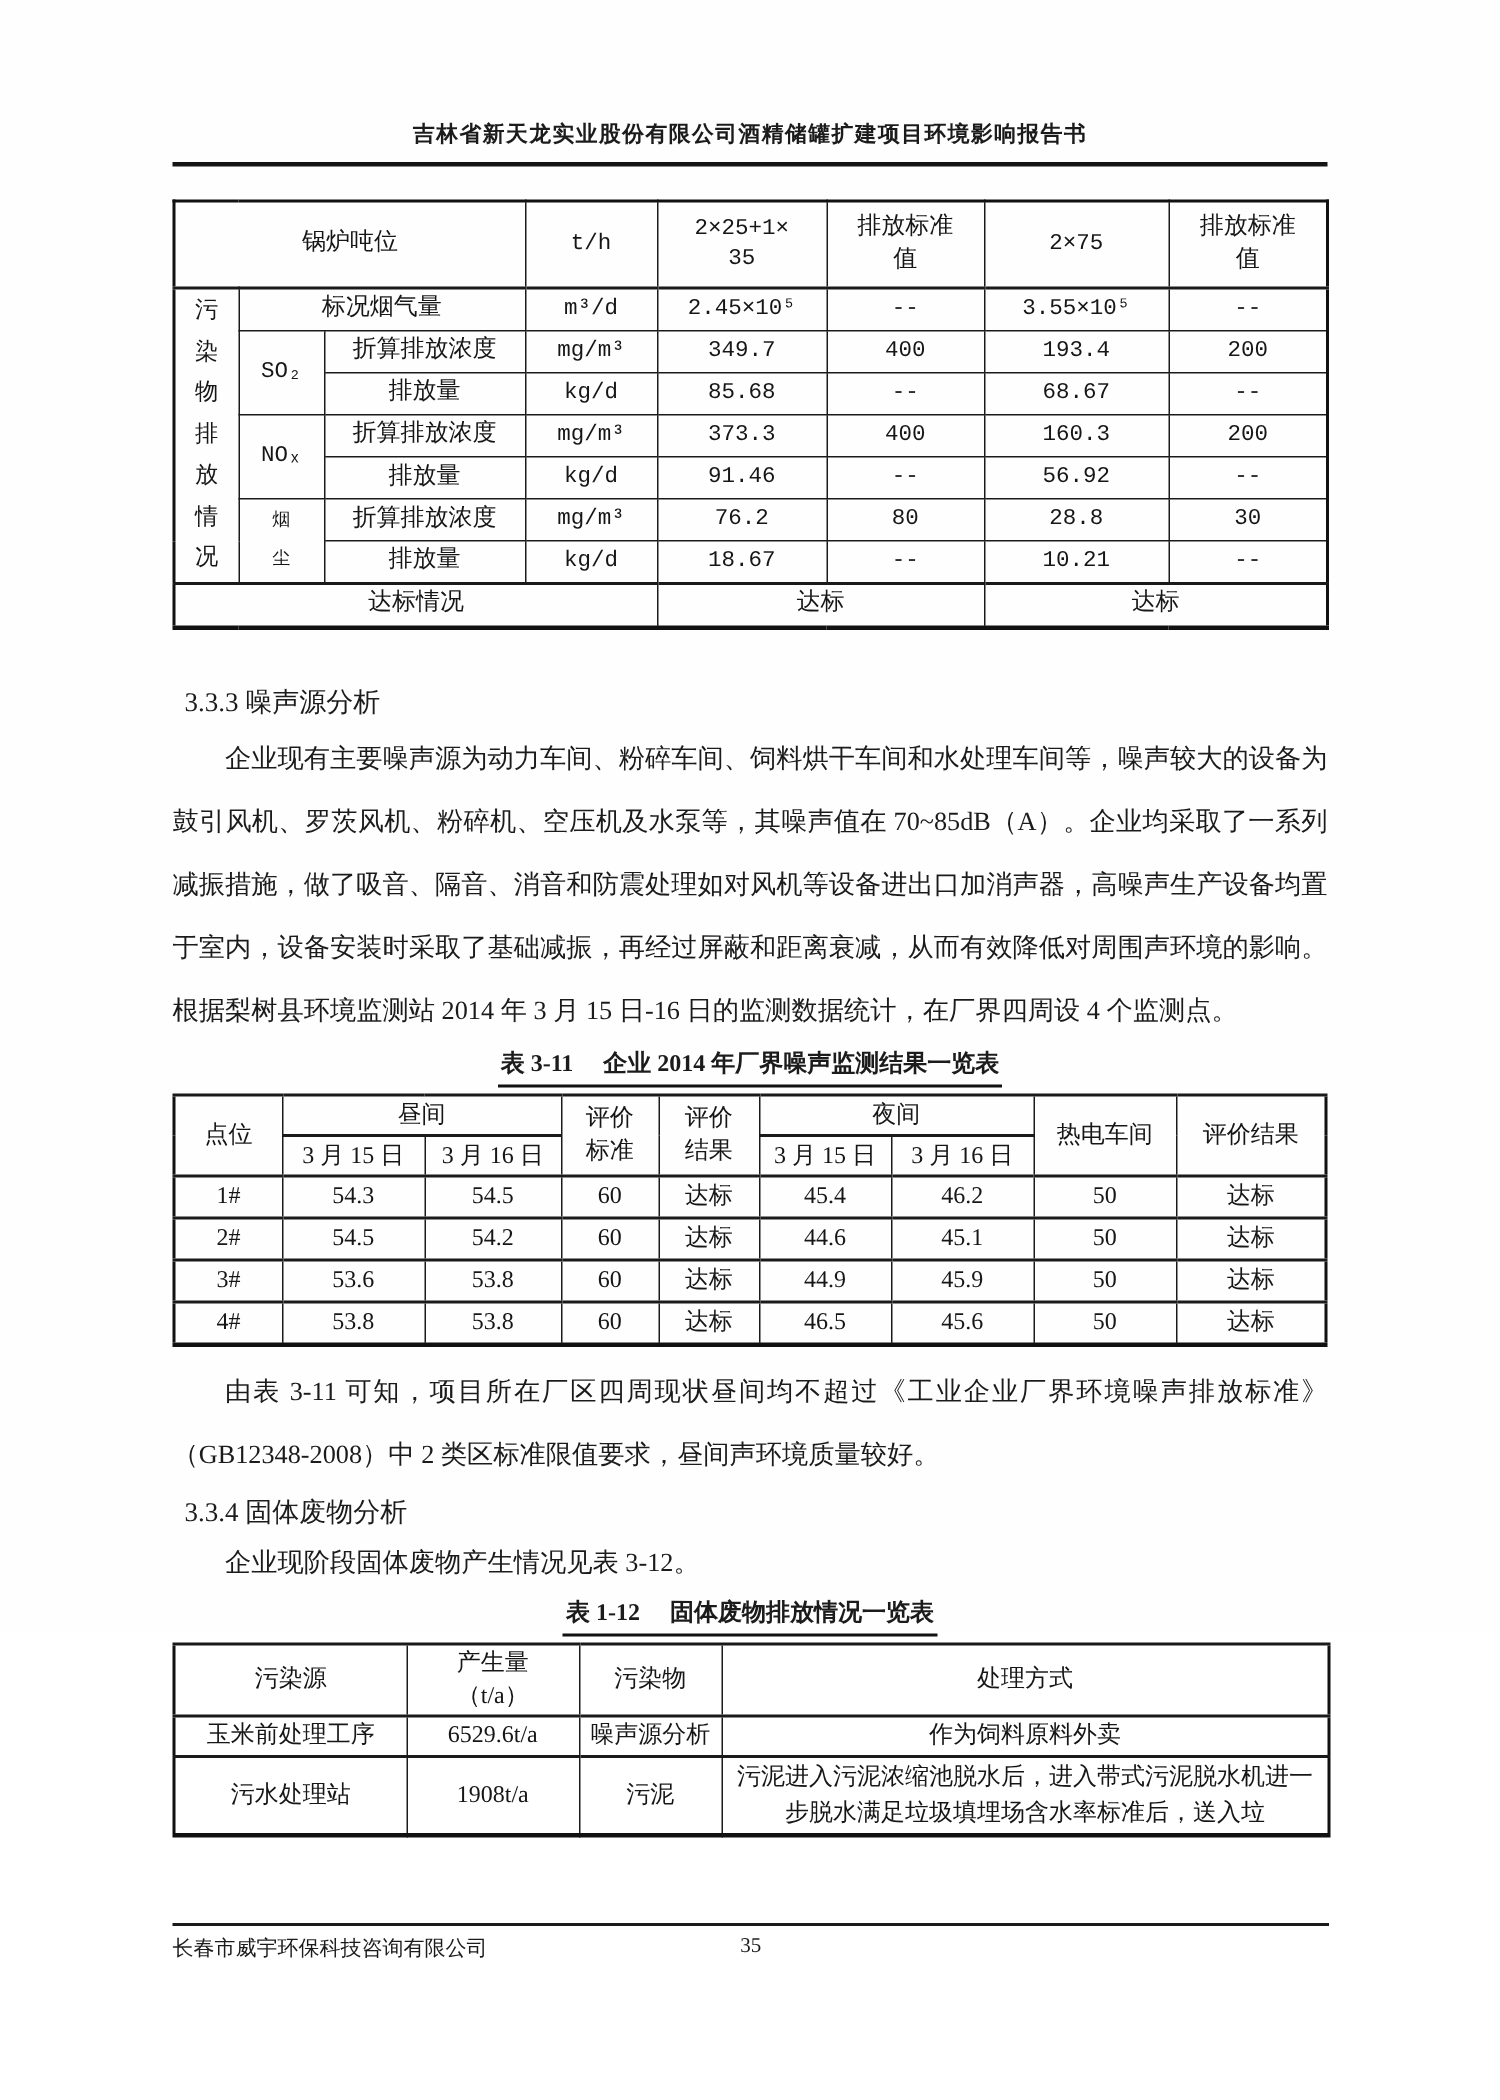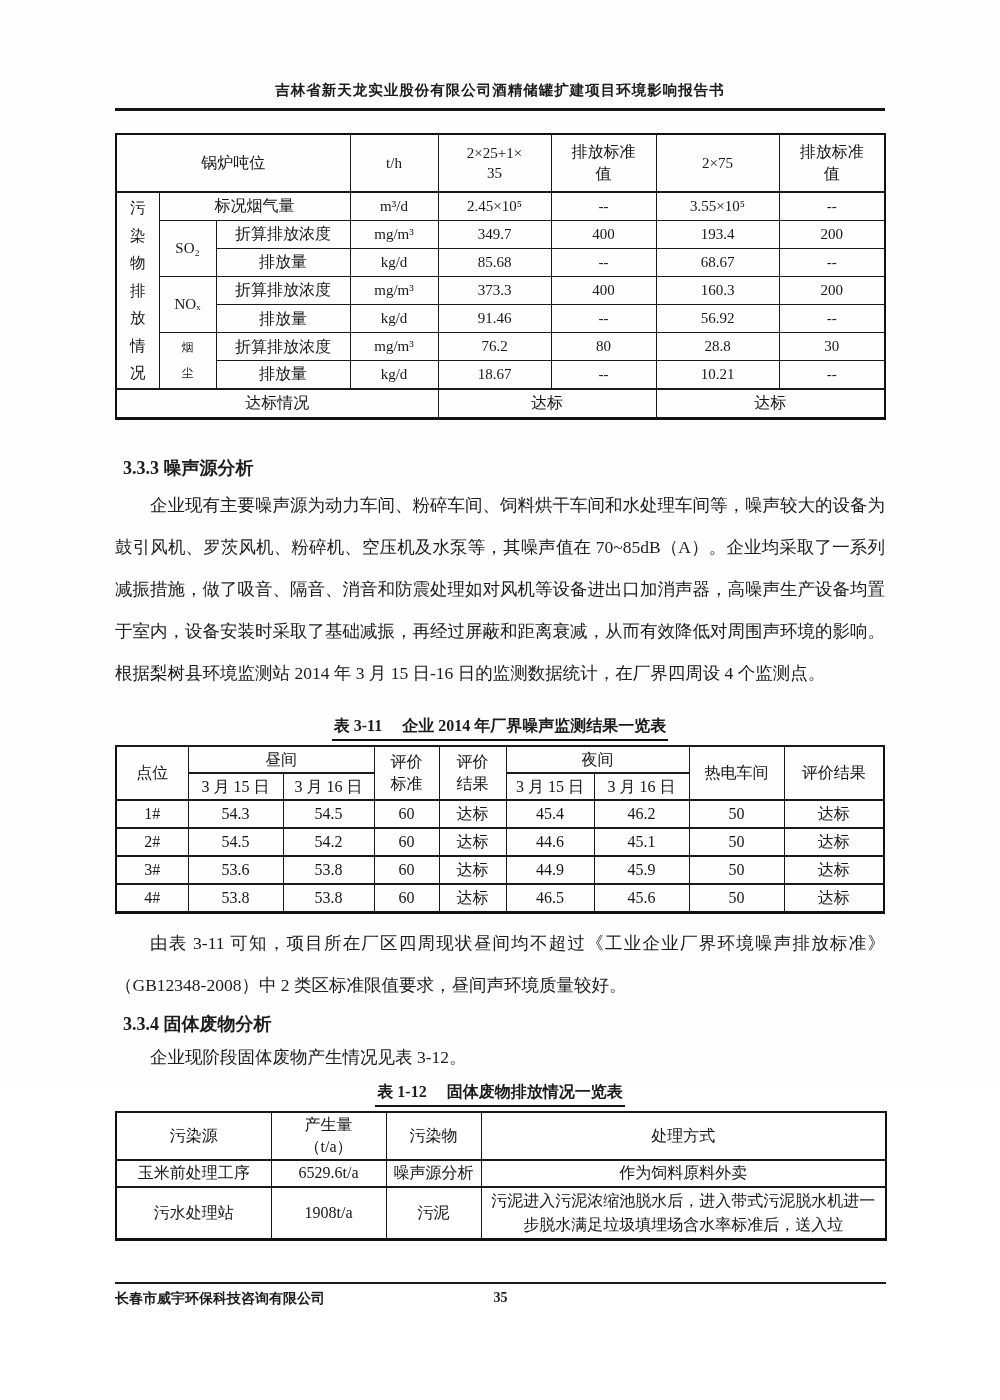--- a/index.html
+++ b/index.html
@@ -39,54 +39,54 @@
   td, th {
     text-align: center;
     vertical-align: middle;
     padding: 1px 3px;
     white-space: pre-line;
     font-weight: normal;
     line-height: 1.35;
   }
 
   
-  .t1 { margin-top: 22px; border: 2.5px solid #111; border-bottom-width: 3.5px; }
+  .t1 { margin-top: 22px; border: 2.5px solid #111; border-bottom-width: 3.5px; font-family: Liberation Mono, monospace; }
   .t1 td { border: 1.5px solid #1a1a1a; border-left-width: 1px; border-right-width: 1px; height: 28px; }
   .t1 .hdr td { border-bottom-width: 2px; height: 58px; }
   .t1 .compliance td { border-top-width: 2.5px; height: 30px; }
   .t1 .latin { font-size: 15px; }
   .vtext {
     width: 1.15em; margin: 0 auto;
     word-break: break-all; line-height: 27.5px; font-size: 15.5px;
     white-space: normal;
   }
   .vtext2 {
     width: 1.15em; margin: 0 auto;
     word-break: break-all; line-height: 26px; font-size: 12px;
     white-space: normal;
   }
 
   
   .section-heading {
-    font-size: 18px; font-weight: bold;
+    font-size: 18px; font-weight: normal;
     margin: 36px 0 0 0; padding-left: 8px; line-height: 24px;
   }
   .section-heading.tight { margin-top: 6px; }
   .body-para {
     margin: 4px 0 0 0;
     font-size: 17.5px;
     line-height: 42px;
     text-align: justify;
     text-indent: 2em;
   }
   .body-para.single { margin-top: 0; }
 
   
   .table-caption {
-    margin-top: 20px;
+    margin-top: 4px;
     text-align: center;
     font-size: 16px; font-weight: bold; line-height: 24px;
   }
   .table-caption > span {
     display: inline-block;
     border-bottom: 2px solid #111;
     padding: 0 2px 1px 2px;
   }
 
   
@@ -96,21 +96,21 @@
 
   
   .t3 { margin-top: 4px; border: 2.5px solid #111; border-bottom-width: 3.5px; }
   .t3 td { border: 2px solid #1a1a1a; border-left-width: 1px; border-right-width: 1px; height: 27px; }
   .t3 .hdr td { height: 48px; }
   .t3 .tall td { height: 50px; line-height: 24px; }
 
   
   .page-footer {
     position: absolute;
-    left: 115px; right: 114px; top: 1282px; font-weight: bold;
+    left: 115px; right: 114px; top: 1282px;
   }
   .footer-rule { height: 2px; background: #1a1a1a; }
   .footer-row { position: relative; margin-top: 6px; font-size: 14px; }
   .footer-company { display: inline-block; }
   .footer-pagenum {
     position: absolute; left: 50%; transform: translateX(-50%);
     top: 0;
   }
 </style>
 </head>

